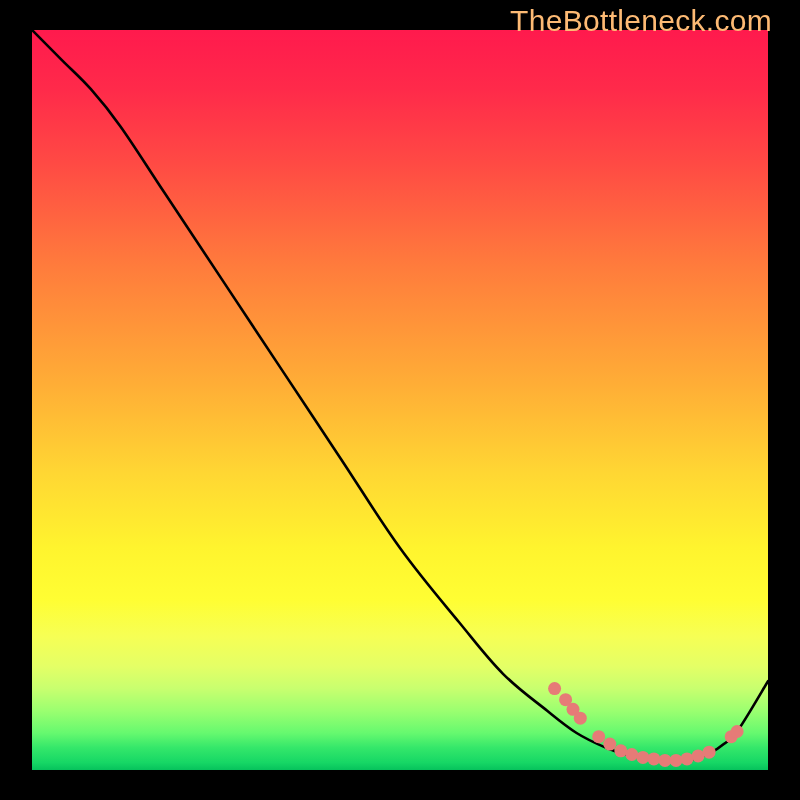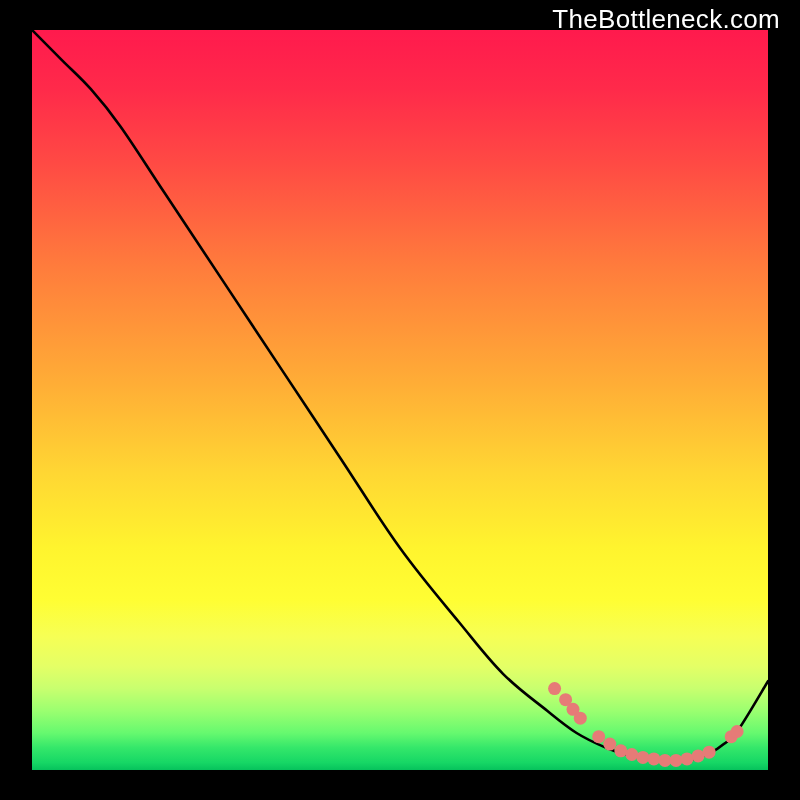--- a/index.html
+++ b/index.html
@@ -13,23 +13,23 @@
   }
   .frame {
     position: relative;
     width: 800px;
     height: 800px;
     background: #000;
   }
   .watermark {
     position: absolute;
     top: 4px;
-    right: 20px;
-    color: #ffffff;
-    font-size: 26px;
+    right: 28px;
+    color: #fdba74;
+    font-size: 30px;
     font-weight: 500;
     letter-spacing: 0.3px;
     z-index: 50;
   }
   .plot-area {
     position: absolute;
     left: 32px;
     top: 30px;
     width: 736px;
     height: 740px;

